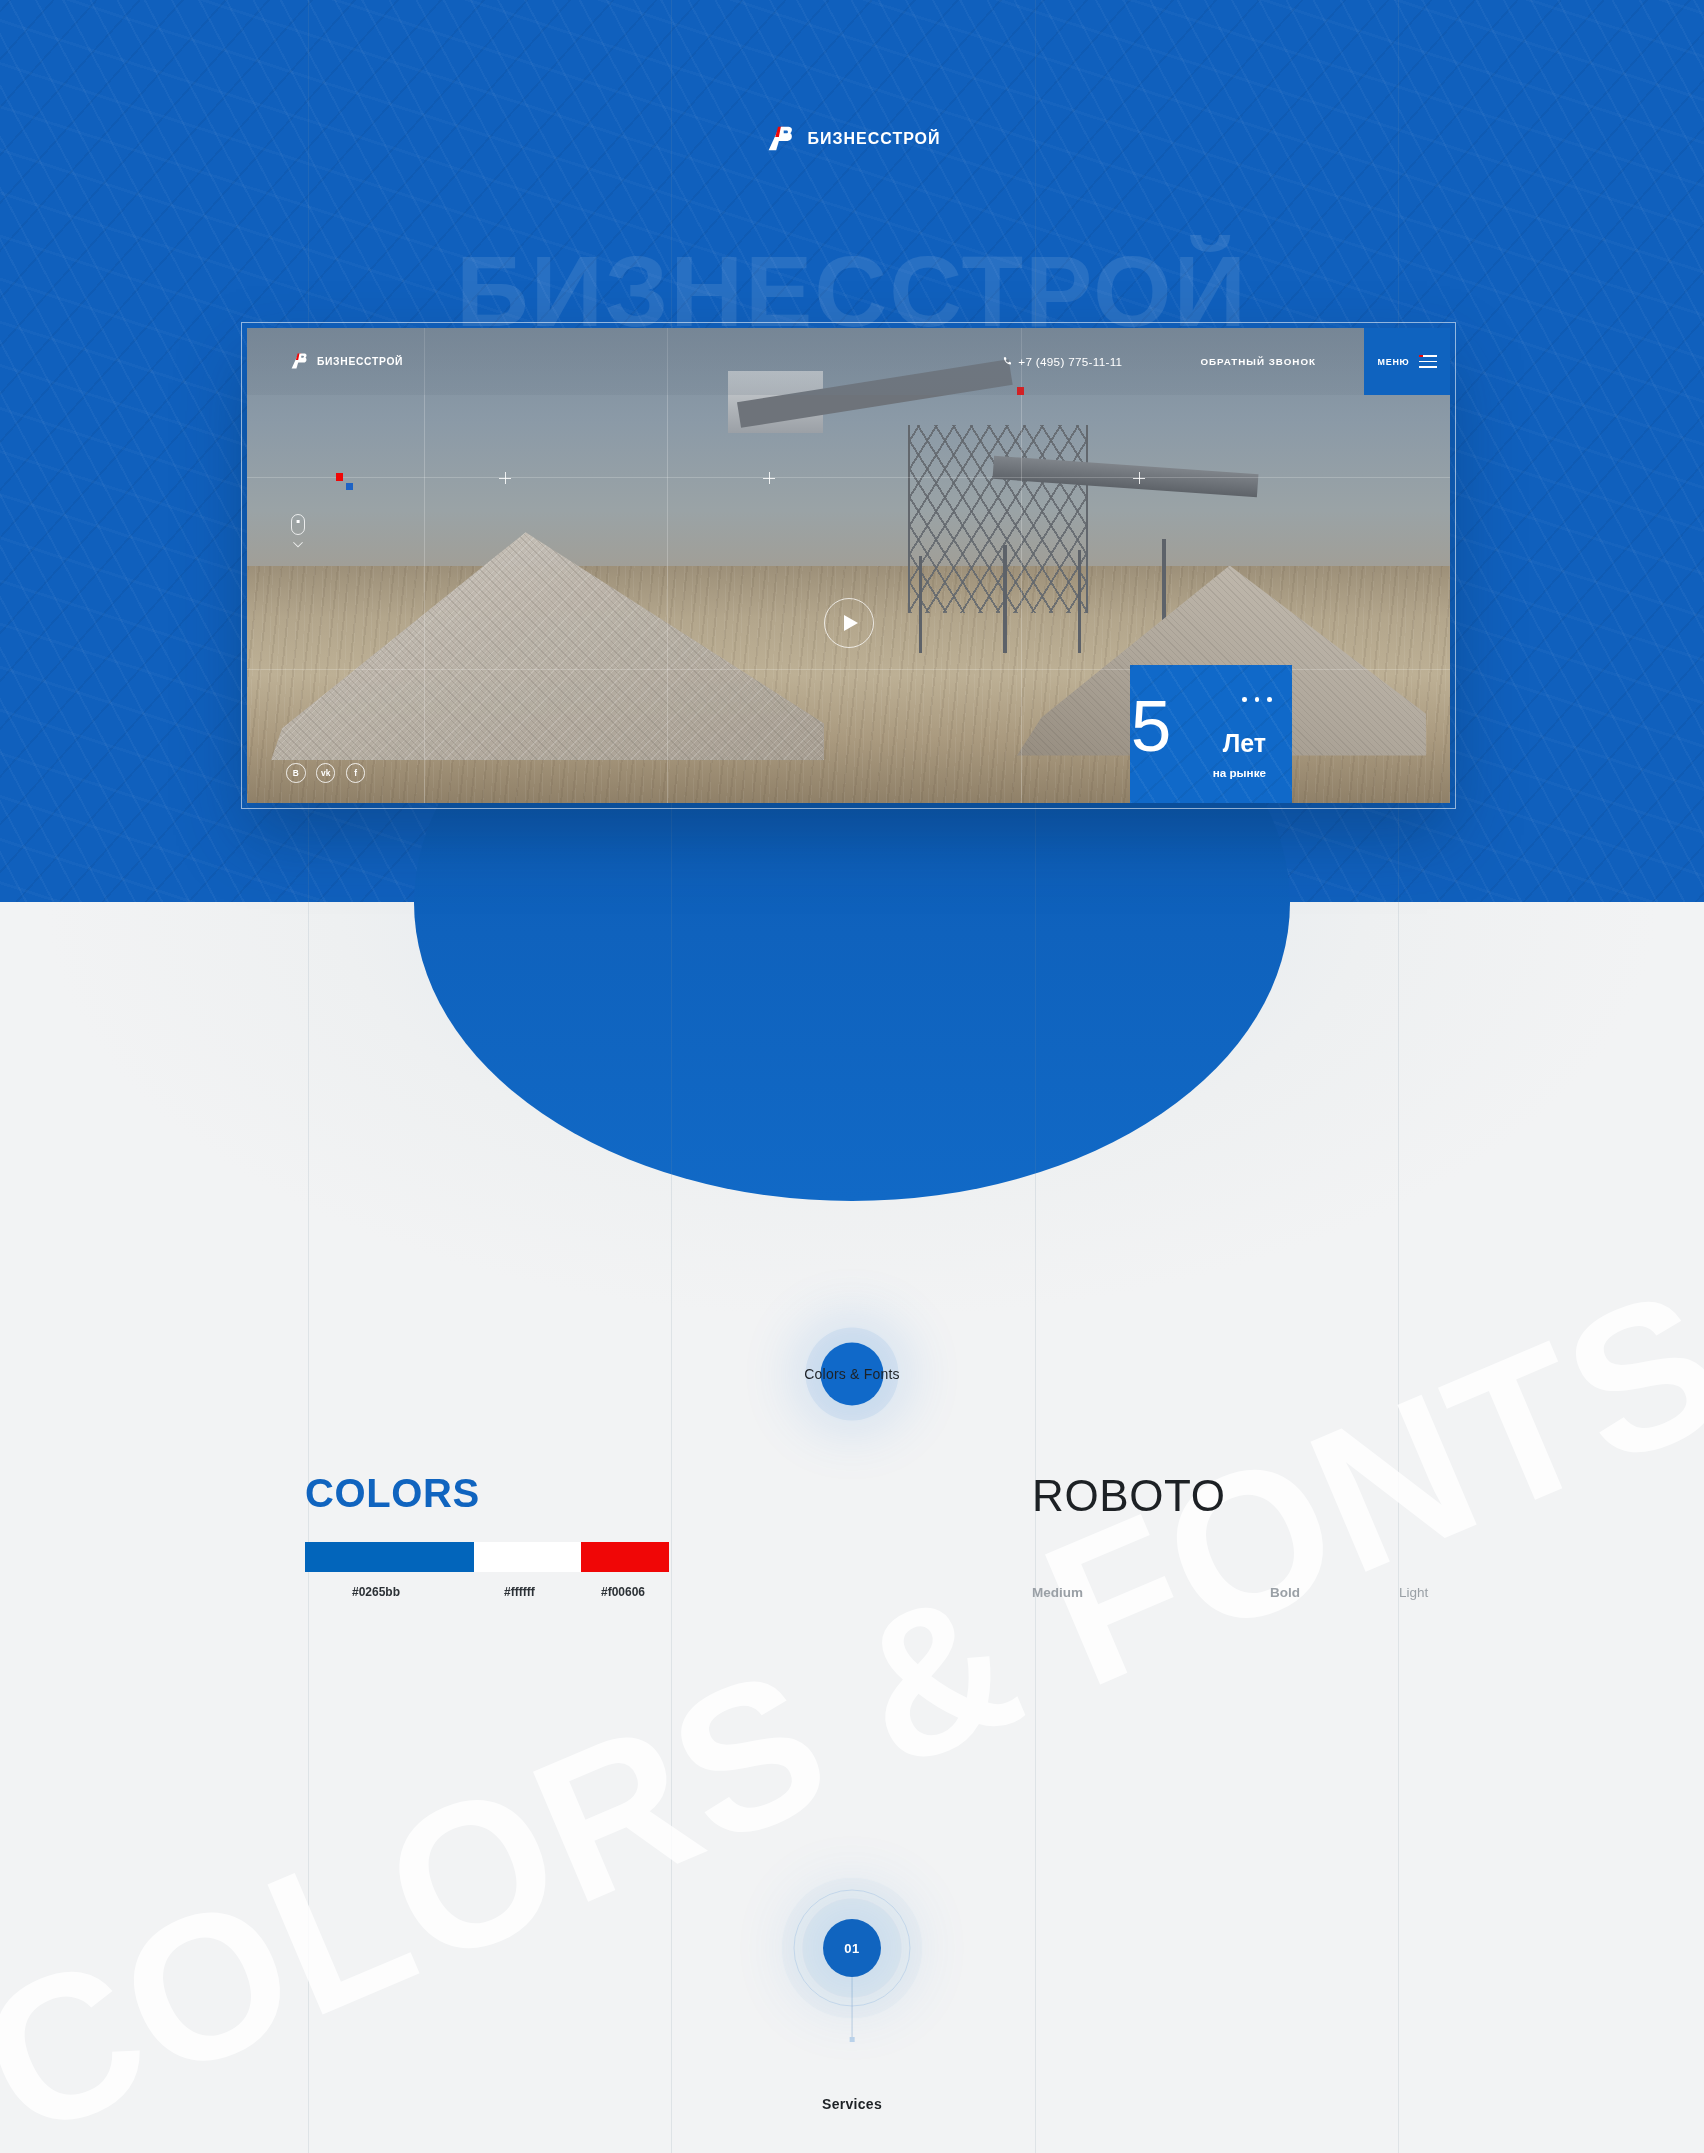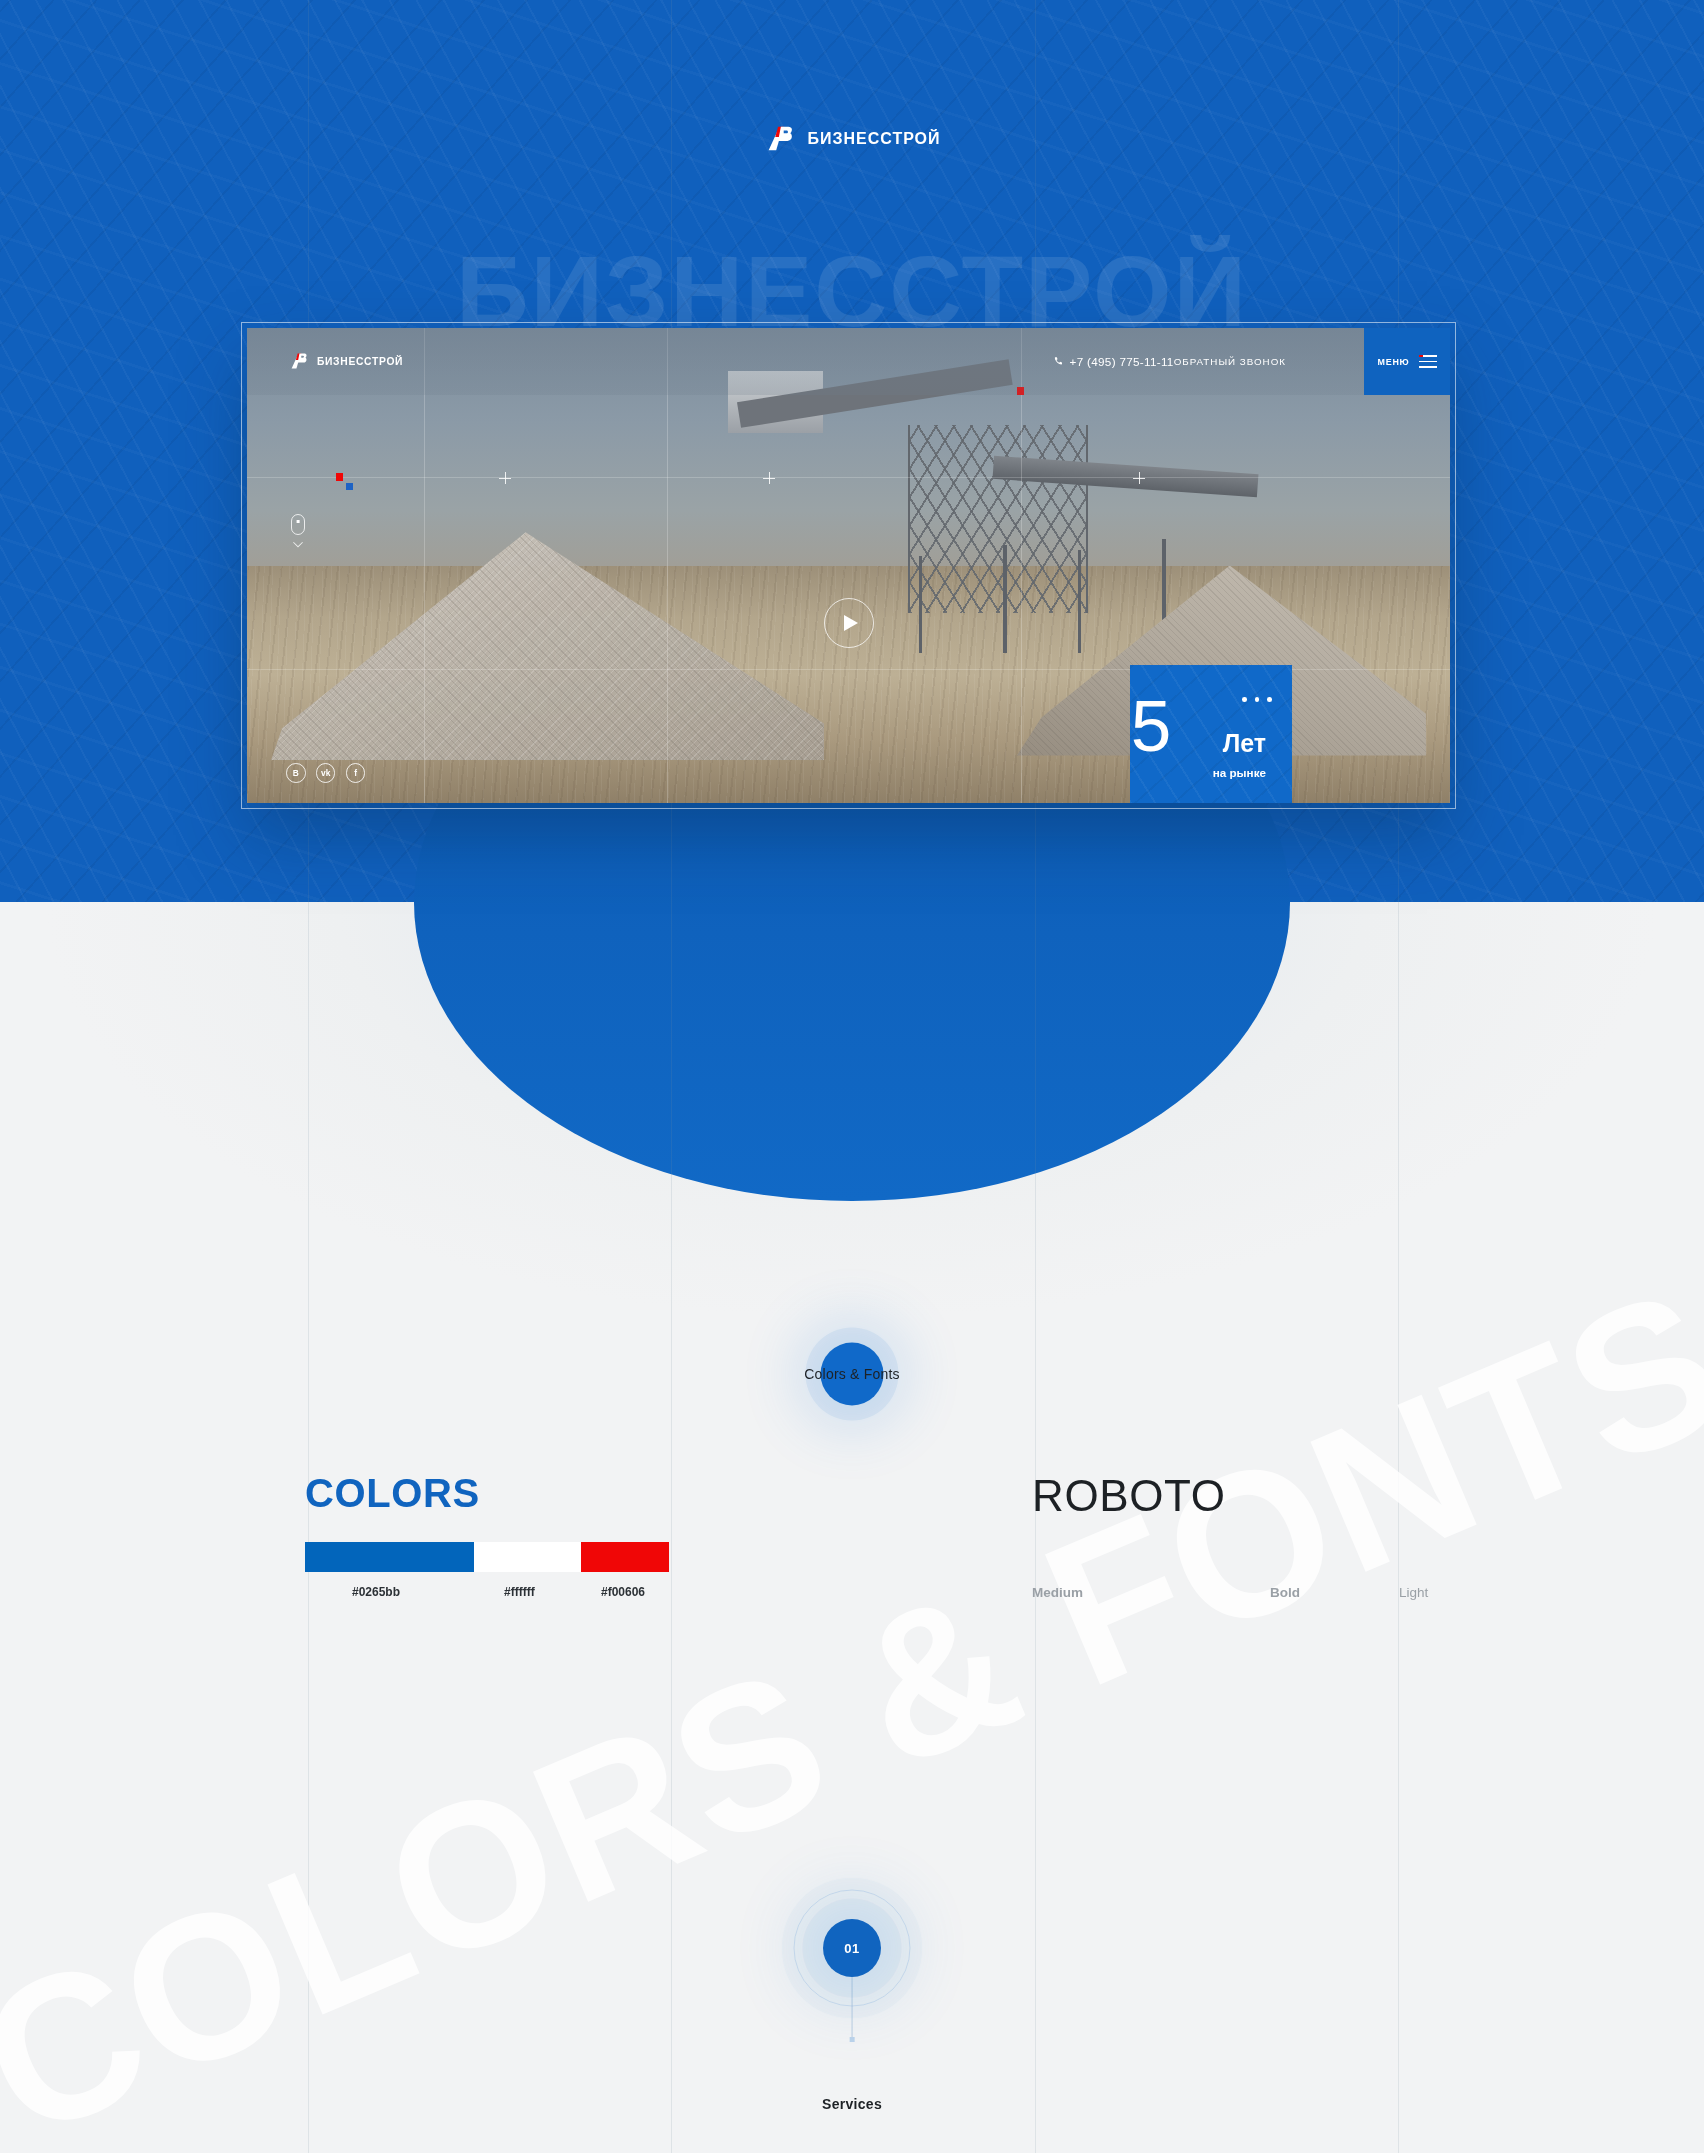--- a/index.html
+++ b/index.html
@@ -151,24 +151,25 @@
     display: flex; align-items: center; z-index: 9;
     background: linear-gradient(180deg, rgba(110,125,140,0.42), rgba(110,125,140,0.22));
   }
   .mh-logo { display:flex; align-items:center; gap:8.4px; margin-left: 41px; }
   .mh-logo .logo-mark, .mh-logo .logo-mark svg { width: 20.5px; height: 20.5px; }
   .mh-logo .brand-text { color:#fff; font-size: 10.3px; font-weight:700; letter-spacing:0.7px; }
   .mh-spacer { flex: 1; }
   .mh-phone { color:#fff; font-size:11.7px; letter-spacing:0.3px; display:flex; align-items:flex-end; gap:6.5px; }
   .mh-phone svg { width: 10.3px; height: 10.3px; }
   .mh-call {
-    color:#fff; font-size:9.8px; font-weight:400; letter-spacing:1px;
+    color:#fff; font-size:9.8px; font-weight:700; letter-spacing:1px;
+    margin-left: 78px;
   }
   .mh-menu {
-    margin-left: 78px; width: 86px; height: 67px; background:#0f63bf;
+    margin-left: 48px; width: 86px; height: 67px; background:#0f63bf;
     display:flex; align-items:center; justify-content:center; gap:9.3px;
   }
   .mh-menu .mlabel { color:#fff; font-size:8.9px; font-weight:700; letter-spacing:0.8px; }
   .burger { width:17.7px; display:flex; flex-direction:column; gap:3.3px; }
   .burger span { display:block; height:1.9px; background:#fff; }
   .burger span:first-child { background: linear-gradient(90deg,#f00606 0 22%, #fff 22% 100%); }
 
   
   .mock-guides { position:absolute; inset:0; z-index: 8; pointer-events:none; }
   .mock-guides .mg-v { position:absolute; top:0; bottom:0; width:0.9px; background:rgba(255,255,255,0.22); }

